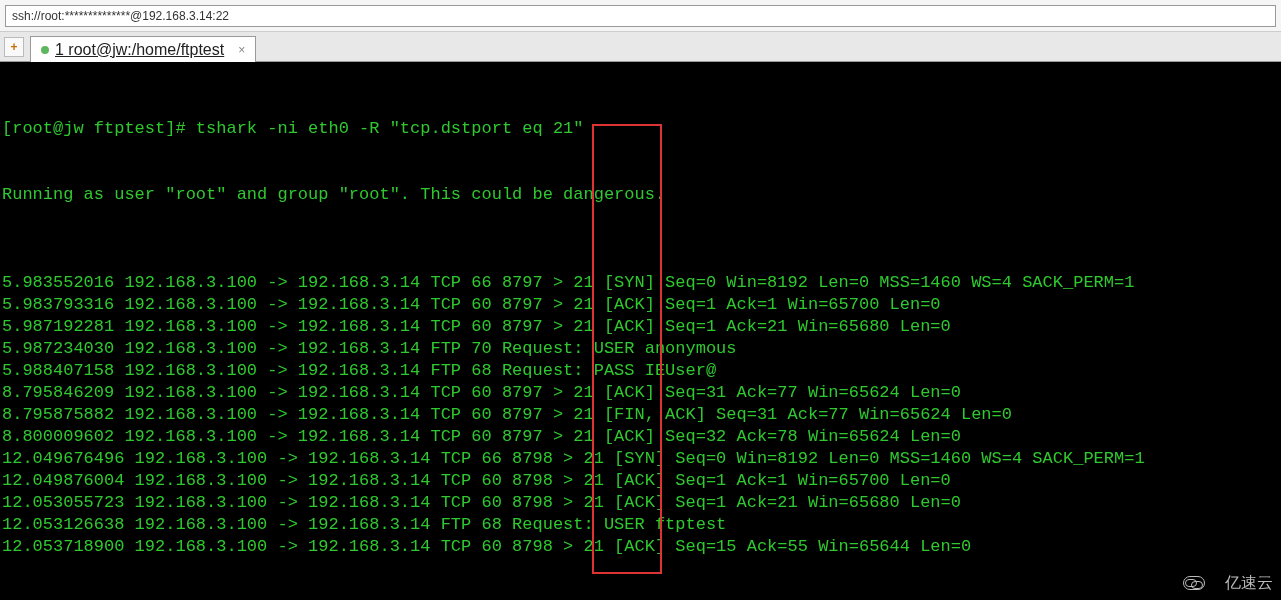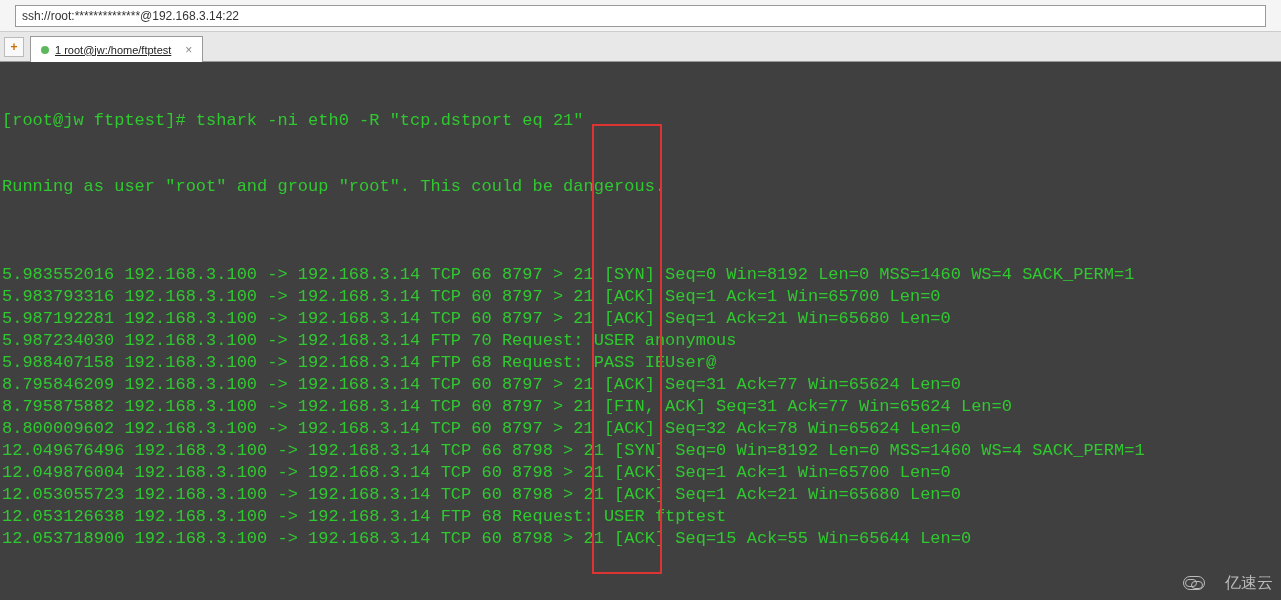--- a/index.html
+++ b/index.html
@@ -1,25 +1,25 @@
 <!DOCTYPE html>
 <html><head>
 <meta charset="utf-8">
 <style>
   * { margin: 0; padding: 0; box-sizing: border-box; }
   html, body { width: 1281px; height: 600px; font-family: "Segoe UI", Tahoma, sans-serif; font-size: 12px; background: #f0f0f0; overflow: hidden; }
-  .address-bar { height: 32px; background: #f5f5f5; border-bottom: 1px solid #ccc; display: flex; align-items: center; padding: 4px 15px; }
+  .address-bar { height: 32px; background: #f5f5f5; border-bottom: 1px solid #ccc; display: flex; align-items: center; padding: 4px 5px; }
   .address-input { flex: 1; height: 22px; border: 1px solid #999; background: #fff; padding: 2px 6px; font-size: 12px; color: #333; }
   .tab-strip { height: 30px; background: #e8e8e8; border-bottom: 1px solid #999; display: flex; align-items: flex-end; padding-left: 4px; }
   .new-tab-btn { width: 20px; height: 20px; background: #f9f9f9; border: 1px solid #bbb; color: #c96d00; font-weight: bold; display: flex; align-items: center; justify-content: center; margin-bottom: 4px; margin-right: 6px; cursor: pointer; }
   .tab { height: 26px; background: #fff; border: 1px solid #999; border-bottom: none; padding: 0 10px; display: flex; align-items: center; gap: 6px; position: relative; top: 1px; }
   .tab-dot { width: 8px; height: 8px; border-radius: 50%; background: #5db85d; }
-  .tab-title { font-size: 11px; color: #222; text-decoration: underline; }
+  .tab-title { font-size: 16px; color: #222; text-decoration: underline; }
   .tab-close { color: #888; font-size: 12px; margin-left: 8px; cursor: pointer; }
-  .terminal { background: #404040; width: 100%; height: calc(100% - 62px); padding: 4px 2px; font-family: "Consolas", "Courier New", monospace; font-size: 17px; line-height: 22px; color: #2fc92f; white-space: pre; position: relative; overflow: hidden; }
+  .terminal { background: #000000; width: 100%; height: calc(100% - 62px); padding: 12px 2px; font-family: "Consolas", "Courier New", monospace; font-size: 17px; line-height: 22px; color: #2fc92f; white-space: pre; position: relative; overflow: hidden; }
   .term-line { display: block; }
   .highlight-box { position: absolute; border: 2px solid #d33; pointer-events: none; }
   .watermark { position: absolute; right: 8px; bottom: 6px; display: flex; align-items: center; gap: 20px; color: #bbb; font-size: 16px; font-family: sans-serif; }
   .watermark-icon { width: 22px; height: 14px; border: 1px solid #bbb; border-radius: 7px; position: relative; }
   .watermark-icon::before { content: ""; position: absolute; width: 10px; height: 6px; border: 1px solid #bbb; border-radius: 4px; left: 1px; top: 2px; }
   .watermark-icon::after { content: ""; position: absolute; width: 10px; height: 6px; border: 1px solid #bbb; border-radius: 4px; right: 1px; top: 4px; }
 </style>
 </head>
 <body>
 

